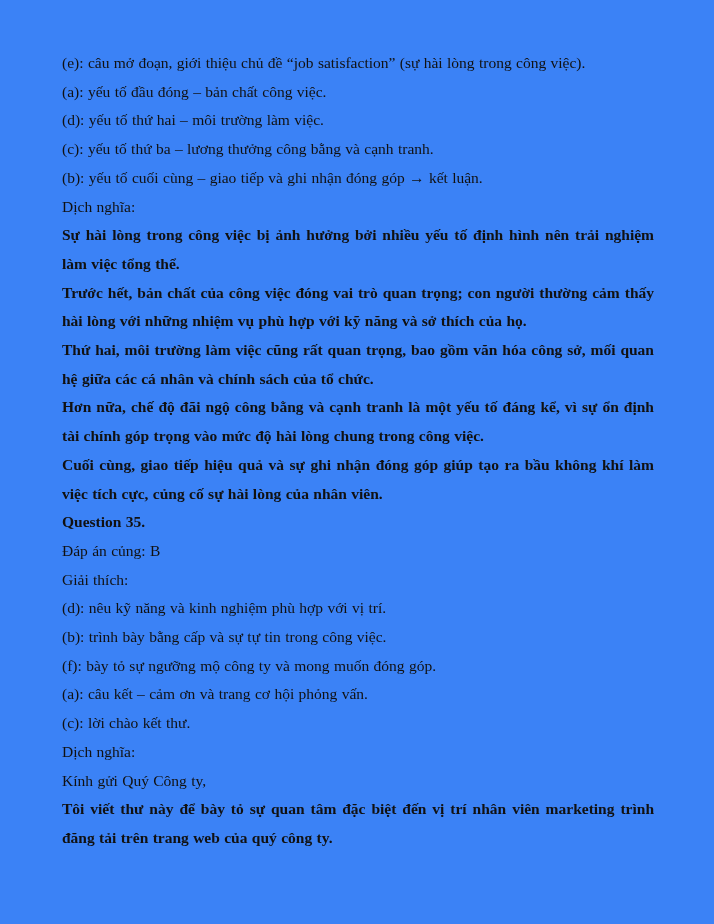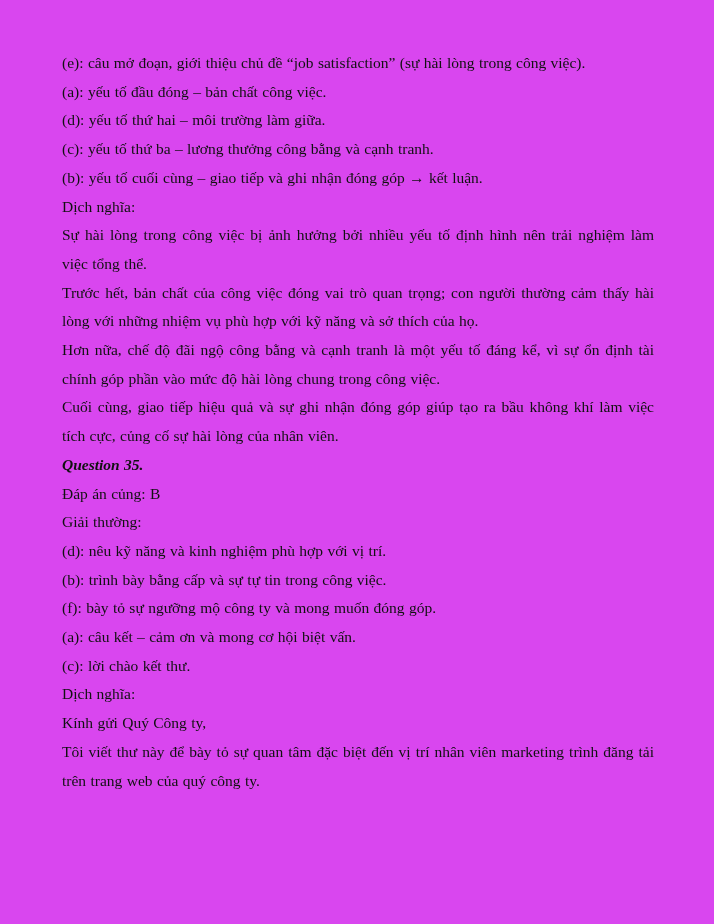--- a/index.html
+++ b/index.html
@@ -5,67 +5,68 @@
   html, body {
     margin: 0;
     padding: 0;
     background: #ffffff;
   }
   .page {
     position: relative;
     width: 714px;
     height: 924px;
     margin: 0 auto;
-    background: #d946ef;
+    background: #3b82f6;
     overflow: hidden;
     font-family: "Liberation Serif", "DejaVu Serif", serif;
     color: #111111;
   }
   .content {
     position: absolute;
     top: 49px;
     left: 62px;
     width: 592px;
   }
   .para {
     margin: 0;
     font-size: 15.5px;
     line-height: 28.7px;
     text-align: left;
     word-spacing: 0.5px;
   }
   .para.justify {
     text-align: justify;
     text-justify: inter-word;
+    font-weight: bold;
   }
   .para.bold {
     font-weight: bold;
-    font-style: italic;
   }
 </style>
 </head>
 <body>
 
 <div class="page">
   <div class="content">
       <p class="para">(e): câu mở đoạn, giới thiệu chủ đề “job satisfaction” (sự hài lòng trong công việc).</p>
       <p class="para">(a): yếu tố đầu đóng – bản chất công việc.</p>
-      <p class="para">(d): yếu tố thứ hai – môi trường làm giữa.</p>
+      <p class="para">(d): yếu tố thứ hai – môi trường làm việc.</p>
       <p class="para">(c): yếu tố thứ ba – lương thưởng công bằng và cạnh tranh.</p>
       <p class="para">(b): yếu tố cuối cùng – giao tiếp và ghi nhận đóng góp → kết luận.</p>
       <p class="para">Dịch nghĩa:</p>
       <p class="para justify">Sự hài lòng trong công việc bị ảnh hưởng bởi nhiều yếu tố định hình nên trải nghiệm làm việc tổng thể.</p>
       <p class="para justify">Trước hết, bản chất của công việc đóng vai trò quan trọng; con người thường cảm thấy hài lòng với những nhiệm vụ phù hợp với kỹ năng và sở thích của họ.</p>
-      <p class="para justify">Hơn nữa, chế độ đãi ngộ công bằng và cạnh tranh là một yếu tố đáng kể, vì sự ổn định tài chính góp phần vào mức độ hài lòng chung trong công việc.</p>
+      <p class="para justify">Thứ hai, môi trường làm việc cũng rất quan trọng, bao gồm văn hóa công sở, mối quan hệ giữa các cá nhân và chính sách của tổ chức.</p>
+      <p class="para justify">Hơn nữa, chế độ đãi ngộ công bằng và cạnh tranh là một yếu tố đáng kể, vì sự ổn định tài chính góp trọng vào mức độ hài lòng chung trong công việc.</p>
       <p class="para justify">Cuối cùng, giao tiếp hiệu quả và sự ghi nhận đóng góp giúp tạo ra bầu không khí làm việc tích cực, củng cố sự hài lòng của nhân viên.</p>
       <p class="para bold">Question 35.</p>
       <p class="para">Đáp án củng: B</p>
-      <p class="para">Giải thường:</p>
+      <p class="para">Giải thích:</p>
       <p class="para">(d): nêu kỹ năng và kinh nghiệm phù hợp với vị trí.</p>
       <p class="para">(b): trình bày bằng cấp và sự tự tin trong công việc.</p>
       <p class="para">(f): bày tỏ sự ngưỡng mộ công ty và mong muốn đóng góp.</p>
-      <p class="para">(a): câu kết – cảm ơn và mong cơ hội biệt vấn.</p>
+      <p class="para">(a): câu kết – cảm ơn và trang cơ hội phỏng vấn.</p>
       <p class="para">(c): lời chào kết thư.</p>
       <p class="para">Dịch nghĩa:</p>
       <p class="para">Kính gửi Quý Công ty,</p>
       <p class="para justify">Tôi viết thư này để bày tỏ sự quan tâm đặc biệt đến vị trí nhân viên marketing trình đăng tải trên trang web của quý công ty.</p>
     </div>
 </div>
 
 </body></html>

